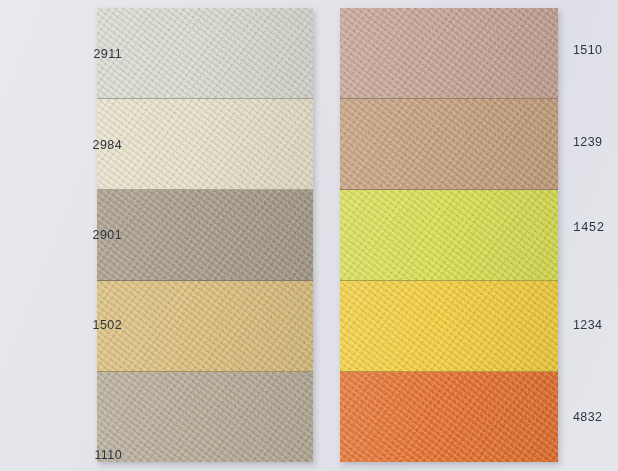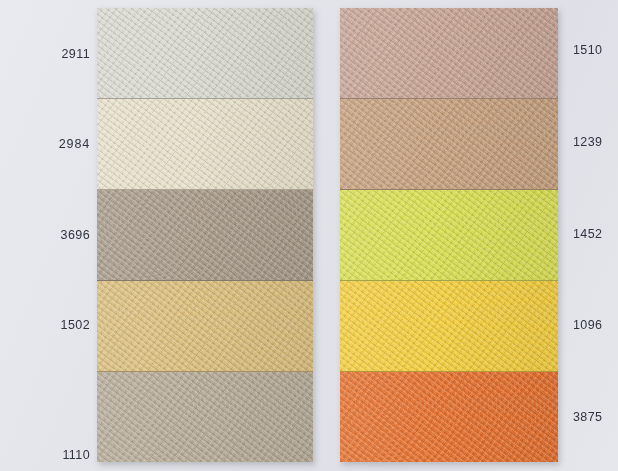--- a/index.html
+++ b/index.html
@@ -81,51 +81,51 @@
 
   
   .swatch-label {
     position: absolute;
     font-size: 12.5px;
     letter-spacing: 0.4px;
     color: #2e3440;
     white-space: nowrap;
     line-height: 1;
   }
-  .label-left  { right: 528px; text-align: right; }
+  .label-left  { right: 496px; text-align: right; }
   .label-right { left: 573px;  text-align: left; }
 </style>
 </head>
 <body>
 
 <div id="swatch-card" style="background-color: rgb(228, 229, 234);">
 
   <div class="swatch-column" id="swatch-column-left">
 
     <div class="swatch" style="background-color: rgb(216, 216, 207);"></div>
     <div class="swatch" style="background-color: rgb(230, 223, 201);"></div>
     <div class="swatch" style="background-color: rgb(167, 154, 137);"></div>
     <div class="swatch" style="background-color: rgb(217, 189, 124);"></div>
     <div class="swatch" style="background-color: rgb(181, 170, 151);"></div>
   </div>
 
   <div class="swatch-label label-left" style="top:48px;">2911</div>
-  <div class="swatch-label label-left" style="top:139px;font-family:Liberation Mono, monospace;">2984</div>
-  <div class="swatch-label label-left" style="top:229px;">3696</div>
+  <div class="swatch-label label-left" style="top:139px;">2984</div>
+  <div class="swatch-label label-left" style="top:229px;">2901</div>
   <div class="swatch-label label-left" style="top:319px;">1502</div>
   <div class="swatch-label label-left" style="top:409px;margin-top:40px;">1110</div>
 
   <div class="swatch-column" id="swatch-column-right">
 
     <div class="swatch" style="background-color: rgb(197, 163, 147);"></div>
     <div class="swatch" style="background-color: rgb(196, 159, 125);"></div>
     <div class="swatch" style="background-color: rgb(214, 221, 82);"></div>
     <div class="swatch" style="background-color: rgb(241, 204, 62);"></div>
     <div class="swatch" style="background-color: rgb(227, 112, 47);"></div>
   </div>
 
   <div class="swatch-label label-right" style="top:44px;text-align:right;">1510</div>
   <div class="swatch-label label-right" style="top:136px;">1239</div>
-  <div class="swatch-label label-right" style="top:228px;">1452</div>
-  <div class="swatch-label label-right" style="top:319px;">1096</div>
-  <div class="swatch-label label-right" style="top:411px;">3875</div>
+  <div class="swatch-label label-right" style="top:222px;font-family:Liberation Mono, monospace;">1452</div>
+  <div class="swatch-label label-right" style="top:319px;">1234</div>
+  <div class="swatch-label label-right" style="top:411px;">4832</div>
 
 </div>
 
 </body></html>

